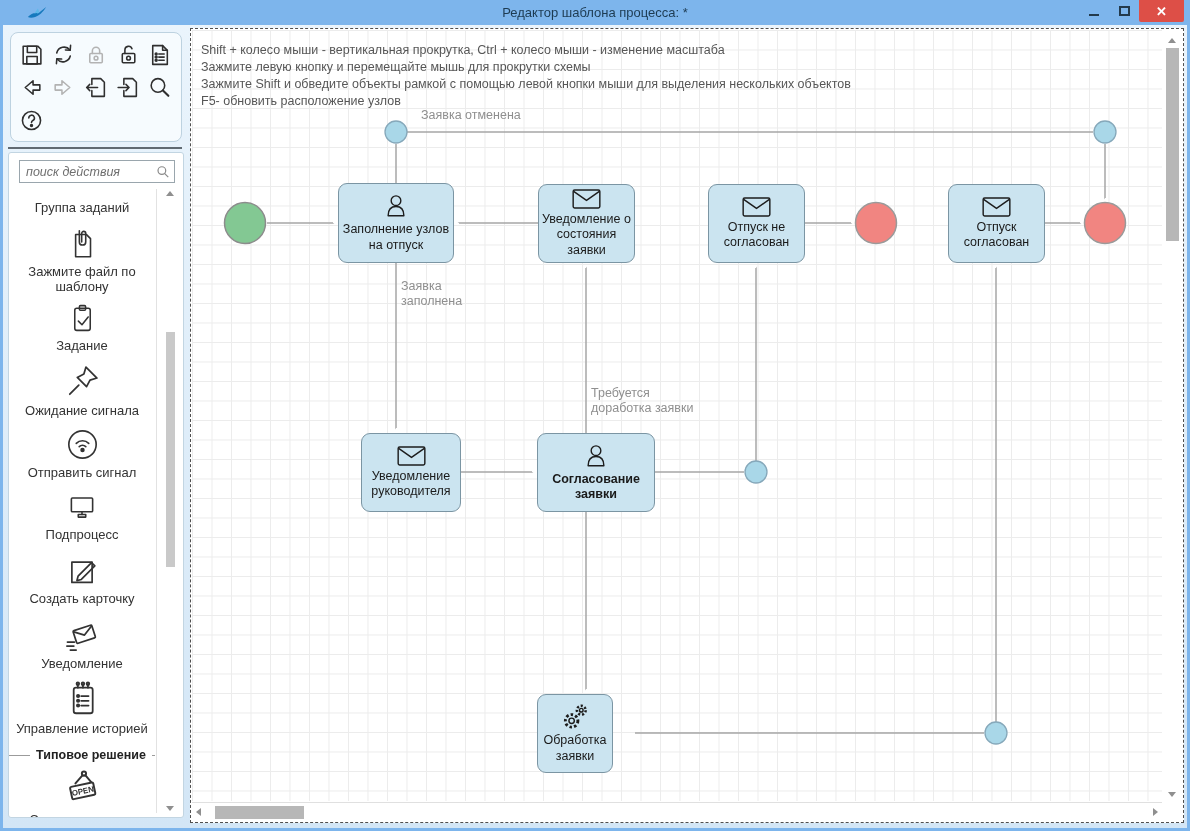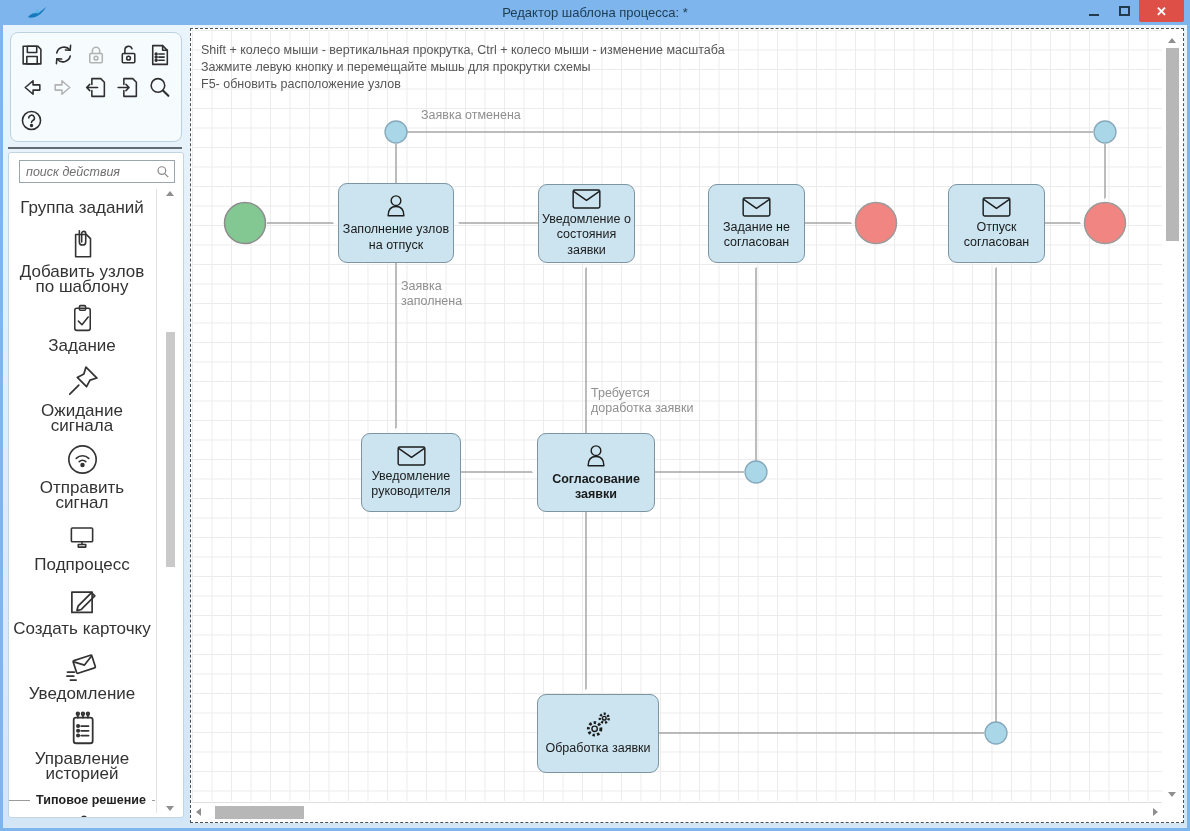--- a/index.html
+++ b/index.html
@@ -36,21 +36,21 @@
                 border:1px solid #9aa6ad; background:#fff; }
   .search-box input { width:100%; height:100%; border:none; outline:none; padding:0 22px 0 6px;
                 font-size:12.5px; font-style:italic; color:#444; font-family:"Liberation Sans",sans-serif; }
   .search-box input::placeholder { color:#6f6f6f; font-style:italic; }
   .search-ico { position:absolute; right:4px; top:4px; width:14px; height:14px; stroke:#8a8a8a; fill:none; stroke-width:1.4; }
 
   .list-items { position:absolute; left:0; top:36px; right:28px; bottom:0; overflow:hidden;
                 display:flex; flex-direction:column; align-items:center; }
   .side-item { display:flex; flex-direction:column; align-items:center; cursor:pointer; }
   .side-item svg { stroke:#333; fill:none; stroke-width:1.5; stroke-linejoin:round; stroke-linecap:round; }
-  .side-label { font-size:17px; color:#333; line-height:15px; text-align:center; width:140px; margin-top:3px; }
+  .side-label { font-size:13px; color:#333; line-height:15px; text-align:center; width:140px; margin-top:3px; }
   .section-row { display:flex; align-items:center; margin-top:12px; width:160px; justify-content:center;text-align:center; }
   .section-row .dash { height:1px; background:#9b9b9b; }
   .section-title { font-size:12.5px; font-weight:bold; color:#222; margin:0 6px; }
   .list-sep { position:absolute; top:36px; bottom:4px; right:26px; width:1px; background:#e2e2e2; }
   .list-scrollbar { position:absolute; top:36px; bottom:4px; right:7px; width:11px; }
   .sb-thumb { position:absolute; left:1px; width:9px; top:143px; height:235px; background:#c9c9c9; }
   .tri-up { width:0; height:0; border-left:4px solid transparent; border-right:4px solid transparent; border-bottom:5px solid #8f8f8f; }
   .tri-down { width:0; height:0; border-left:4px solid transparent; border-right:4px solid transparent; border-top:5px solid #8f8f8f; }
   .tri-left { width:0; height:0; border-top:4px solid transparent; border-bottom:4px solid transparent; border-right:5px solid #8f8f8f; }
   .tri-right { width:0; height:0; border-top:4px solid transparent; border-bottom:4px solid transparent; border-left:5px solid #8f8f8f; }
@@ -200,21 +200,21 @@
 
           <div class="side-item" style="margin-top:8px">
             <div class="side-label">Группа заданий</div>
           </div>
 
           <div class="side-item" style="margin-top:12px">
             <svg width="34" height="34" viewBox="0 0 32 32">
               <path d="M10,7 H20 L24,11 V28 H10 Z"></path>
                 <path d="M13.5,3.5 V14 a3,3 0 0 0 6,0 V6 a1.9,1.9 0 0 0 -3.8,0 v8"></path>
             </svg>
-            <div class="side-label">Добавить узлов по шаблону</div>
+            <div class="side-label">Зажмите файл по шаблону</div>
           </div>
 
           <div class="side-item" style="margin-top:8px">
             <svg width="33" height="33" viewBox="0 0 32 32">
               <rect x="8.5" y="6" width="15" height="21.5" rx="2"></rect>
                 <rect x="13" y="3.5" width="6" height="4.5" rx="1"></rect>
               <path d="M12,18.5 L15.5,22 L21.5,14.5"></path>
             </svg>
             <div class="side-label">Задание</div>
           </div>
@@ -310,20 +310,21 @@
         </div>
       </div>
     </div>
 
     <div class="canvas-panel">
       <div class="canvas-view">
 
         <div class="help">
           <div>Shift + колесо мыши - вертикальная прокрутка, Ctrl + колесо мыши - изменение масштаба</div>
           <div>Зажмите левую кнопку и перемещайте мышь для прокрутки схемы</div>
+          <div>Зажмите Shift и обведите объекты рамкой с помощью левой кнопки мыши для выделения нескольких объектов</div>
           <div>F5- обновить расположение узлов</div>
         </div>
 
         <svg class="edges" width="972" height="773" viewBox="0 0 972 773">
           <defs>
             <marker id="arr" markerWidth="14" markerHeight="12" refX="0" refY="0" orient="auto" markerUnits="userSpaceOnUse">
               <path d="M-9,-4.5 L0,0 L-9,4.5" fill="none" stroke="#9e9e9e" stroke-width="1.3"></path>
             </marker>
           </defs>
           <g stroke="#a6a6a6" stroke-width="1.5" fill="none">
@@ -366,21 +367,21 @@
               <path d="M1.5,2.5 L15,12 L28.5,2.5"></path>
           </svg>
           <div class="node-label">Уведомление о состояния заявки</div>
         </div>
 
         <div class="node" style="left:516px; top:154px; width:97px; height:79px;">
           <svg width="29" height="20" viewBox="0 0 30 21">
             <rect x="1" y="1" width="28" height="19" rx="1.5"></rect>
               <path d="M1.5,2.5 L15,12 L28.5,2.5"></path>
           </svg>
-          <div class="node-label">Задание не согласован</div>
+          <div class="node-label">Отпуск не согласован</div>
         </div>
 
         <div class="node" style="left:756px; top:154px; width:97px; height:79px;">
           <svg width="29" height="20" viewBox="0 0 30 21">
             <rect x="1" y="1" width="28" height="19" rx="1.5"></rect>
               <path d="M1.5,2.5 L15,12 L28.5,2.5"></path>
           </svg>
           <div class="node-label">Отпуск согласован</div>
         </div>
 
@@ -393,21 +394,21 @@
         </div>
 
         <div class="node" style="left:345px; top:403px; width:118px; height:79px;font-weight:bold;">
           <svg width="26" height="26" viewBox="0 0 28 28">
             <circle cx="14" cy="8.3" r="5.2"></circle>
               <path d="M5.5,24.5 C5.5,17 9,14.5 14,14.5 C19,14.5 22.5,17 22.5,24.5 Z"></path>
           </svg>
           <div class="node-label">Согласование заявки</div>
         </div>
 
-        <div class="node" style="left:345px; top:664px; width:122px; height:79px;">
+        <div class="node" style="left:345px; top:664px; width:76px; height:79px;">
           <svg width="30" height="27" viewBox="0 0 30 28">
             <circle cx="11.5" cy="18.5" r="6.5" stroke-width="3" stroke-dasharray="2.6 2.2"></circle>
               <circle cx="11.5" cy="18.5" r="2.8"></circle>
             <circle cx="21.5" cy="7.5" r="4.6" stroke-width="2.6" stroke-dasharray="2.2 1.9"></circle>
               <circle cx="21.5" cy="7.5" r="1.9"></circle>
           </svg>
           <div class="node-label">Обработка заявки</div>
         </div>
 
         <div class="edge-label" style="left:229px; top:78px;">Заявка отменена</div>

